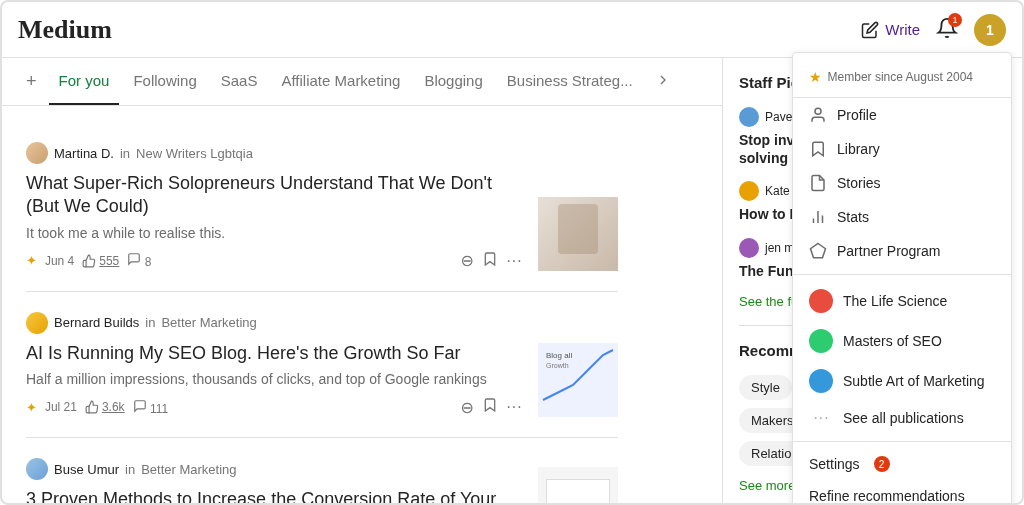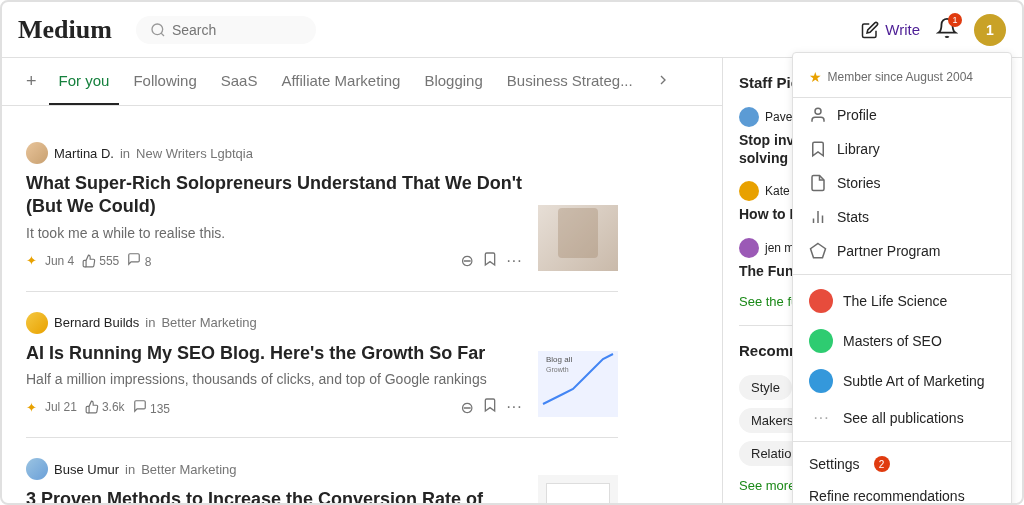--- a/index.html
+++ b/index.html
@@ -32,31 +32,31 @@
     .tab-arrow { margin-left: 8px; color: #757575; cursor: pointer; }
     
     
     .feed { padding: 16px 24px; max-width: 640px; }
     .article { padding: 20px 0; border-bottom: 1px solid #e0e0e0; display: flex; gap: 16px; align-items: flex-end; }
     .article-content { flex: 1; }
     .article-meta { display: flex; align-items: center; gap: 6px; margin-bottom: 8px; }
     .author-avatar { width: 22px; height: 22px; border-radius: 50%; background: #c5b4a0; display: flex; align-items: center; justify-content: center; font-size: 9px; color: #fff; flex-shrink: 0; }
     .author-name { font-size: 13px; color: #242424; font-weight: 500; }
     .pub-name { font-size: 13px; color: #757575; }
-    .article-title { font-size: 18px; font-weight: 700; color: #242424; line-height: 1.3; margin-bottom: 6px; }
+    .article-title { font-size: 18px; font-weight: 400; color: #242424; line-height: 1.3; margin-bottom: 6px; }
     .article-subtitle { font-size: 14px; color: #6b6b6b; margin-bottom: 10px; }
     .article-footer { display: flex; align-items: center; gap: 8px; }
     .star-icon { color: #e8a100; font-size: 13px; }
     .date { font-size: 12px; color: #757575; }
-    .claps { font-size: 12px; color: #757575; display: flex; align-items: center; gap: 3px; }
+    .claps { font-size: 12px; color: #757575; display: flex; align-items: center; gap: 3px; text-decoration: underline; }
     .comments { font-size: 12px; color: #757575; }
     .spacer { flex: 1; }
     .article-actions { display: flex; gap: 8px; align-items: center; }
     .action-btn { color: #757575; cursor: pointer; font-size: 16px; }
-    .article-thumb { width: 80px; height: 66px; background: #3b82f6; flex-shrink: 0; overflow: hidden; display: flex; align-items: center; justify-content: center; }
+    .article-thumb { width: 80px; height: 74px; background: #3b82f6; flex-shrink: 0; overflow: hidden; display: flex; align-items: center; justify-content: center; }
     
     
     .sidebar-right { width: 300px; border-left: 1px solid #e0e0e0; padding: 16px; flex-shrink: 0; overflow-y: auto; }
     
     
     .section-title { font-size: 15px; font-weight: 700; margin-bottom: 16px; }
     .pick-item { margin-bottom: 14px; }
     .pick-author { display: flex; align-items: center; gap: 6px; margin-bottom: 4px; }
     .pick-avatar { width: 20px; height: 20px; border-radius: 50%; background: #aaa; flex-shrink: 0; }
     .pick-author-name { font-size: 12px; color: #242424; }
@@ -97,27 +97,20 @@
     .whiteboard-thumb { background: #f5f5f5; width: 80px; height: 80px; position: relative; }
     .whiteboard-thumb::before { content: ''; position: absolute; top: 15px; left: 8px; right: 8px; bottom: 15px; background: white; border: 1px solid #ddd; }
   </style>
 </head>
 <body>
 
 <div class="app-wrapper">
 
   <div class="header">
     <span class="logo">Medium</span>
-    <div class="search-bar">
-      <svg width="16" height="16" viewBox="0 0 24 24" fill="none" stroke="#999" stroke-width="2">
-        <circle cx="11" cy="11" r="8"></circle>
-          <line x1="21" y1="21" x2="16.65" y2="16.65"></line>
-      </svg>
-      <input type="text" placeholder="Search" style="">
-    </div>
     <div class="header-right">
       <div class="write-btn">
         <svg width="18" height="18" viewBox="0 0 24 24" fill="none" stroke="#242424" stroke-width="2">
           <path d="M11 4H4a2 2 0 0 0-2 2v14a2 2 0 0 0 2 2h14a2 2 0 0 0 2-2v-7"></path>
           <path d="M18.5 2.5a2.121 2.121 0 0 1 3 3L12 15l-4 1 1-4 9.5-9.5z"></path>
         </svg>
         <span>Write</span>
       </div>
       <div class="notif-icon">
         <svg width="22" height="22" viewBox="0 0 24 24" fill="none" stroke="#242424" stroke-width="2">
@@ -223,21 +216,21 @@
                 <svg width="14" height="14" viewBox="0 0 24 24" fill="none" stroke="#757575" stroke-width="2">
                     <path d="M14 9V5a3 3 0 0 0-3-3l-4 9v11h11.28a2 2 0 0 0 2-1.7l1.38-9a2 2 0 0 0-2-2.3H14z"></path>
                     <path d="M7 22H4a2 2 0 0 1-2-2v-7a2 2 0 0 1 2-2h3"></path>
                   </svg>
                 <span>3.6k</span>
               </span>
               <span class="comments">
                 <svg width="14" height="14" viewBox="0 0 24 24" fill="none" stroke="#757575" stroke-width="2">
                     <path d="M21 15a2 2 0 0 1-2 2H7l-4 4V5a2 2 0 0 1 2-2h14a2 2 0 0 1 2 2z"></path>
                   </svg>
-                <span>135</span>
+                <span>111</span>
               </span>
               <div class="spacer"></div>
               <div class="article-actions">
                 <span class="action-btn">⊖</span>
                 <span class="action-btn">
                   <svg width="16" height="16" viewBox="0 0 24 24" fill="none" stroke="#757575" stroke-width="2">
                       <path d="M19 21l-7-5-7 5V5a2 2 0 0 1 2-2h10a2 2 0 0 1 2 2z"></path>
                     </svg>
                 </span>
                 <span class="action-btn">···</span>

